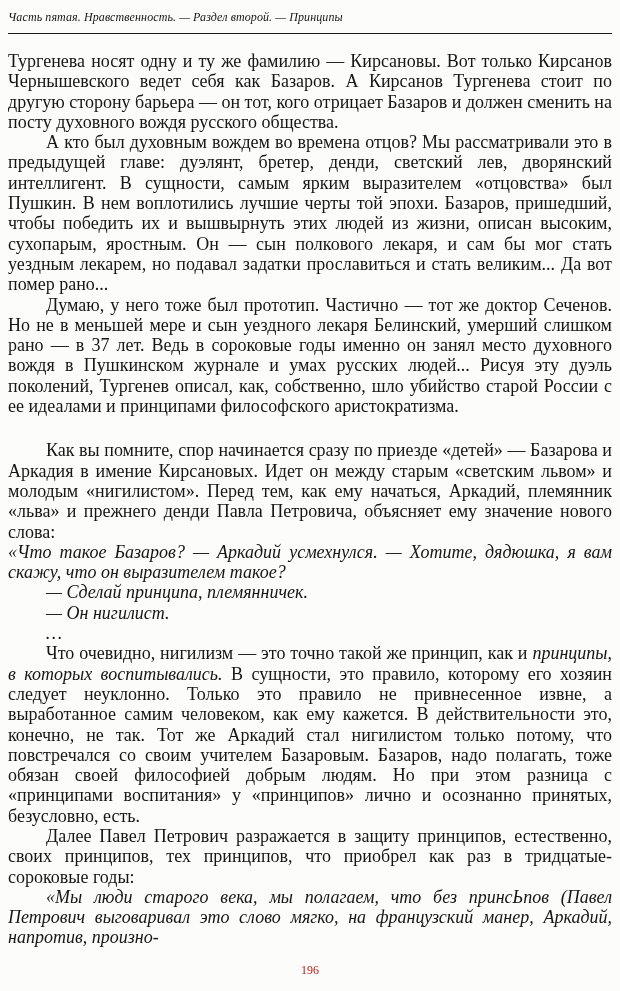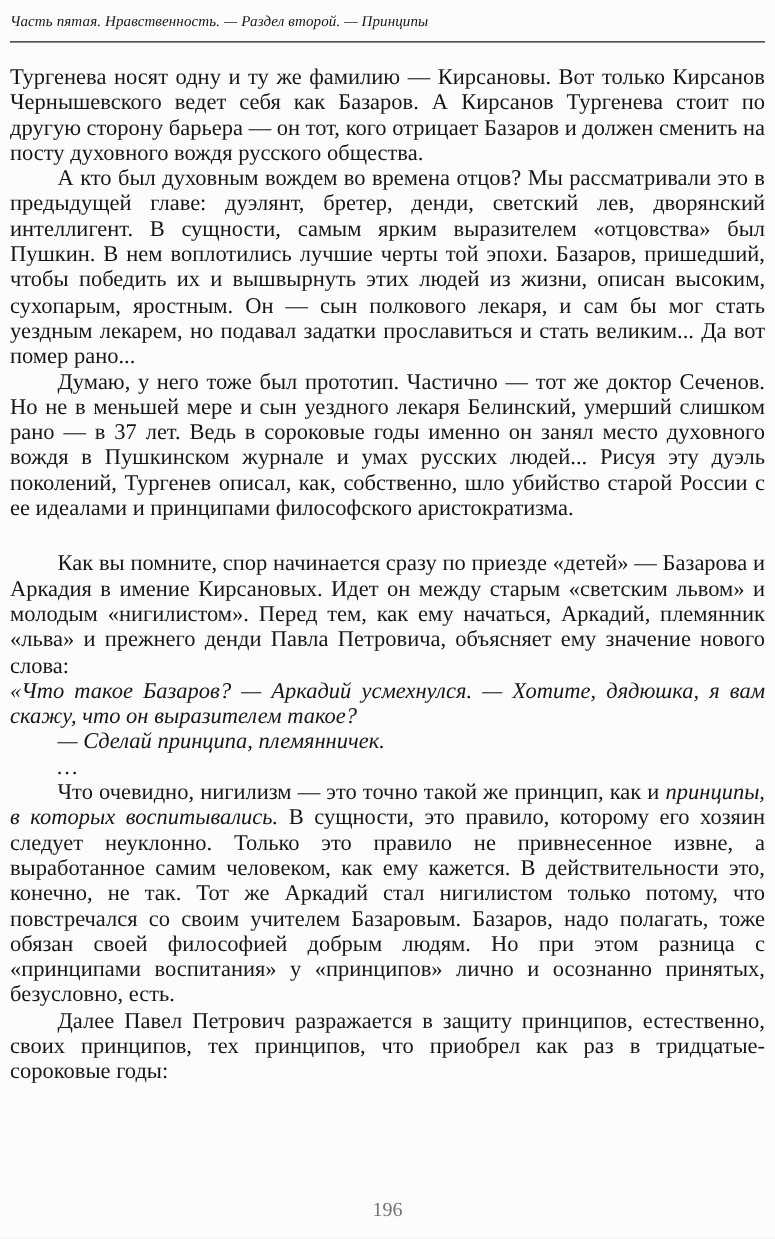--- a/index.html
+++ b/index.html
@@ -54,35 +54,37 @@
   }
   .it {
     font-style: italic;
   }
   .page-number {
     position: absolute;
     left: 0;
     right: 0;
     bottom: 13px;
     text-align: center;
-    font-size: 16px;
-    color: #737373;
+    font-size: 12px;
+    color: #b91c1c;
   }
 </style>
 </head>
 <body>
 
 <div class="page">
   <div class="running-head">Часть пятая. Нравственность. — Раздел второй. — Принципы</div>
   <hr class="head-rule">
   <div class="text-body">
       <p class="para"><span>Тургенева носят одну и ту же фамилию — Кирсановы. Вот только Кирсанов Чернышевского ведет себя как Базаров. А Кирсанов Тургенева стоит по другую сторону барьера — он тот, кого отрицает Базаров и должен сменить на посту духовного вождя русского общества.</span></p>
       <p class="para indent"><span>А кто был духовным вождем во времена отцов? Мы рассматривали это в предыдущей главе: дуэлянт, бретер, денди, светский лев, дворянский интеллигент. В сущности, самым ярким выразителем «отцовства» был Пушкин. В нем воплотились лучшие черты той эпохи. Базаров, пришедший, чтобы победить их и вышвырнуть этих людей из жизни, описан высоким, сухопарым, яростным. Он — сын полкового лекаря, и сам бы мог стать уездным лекарем, но подавал задатки прославиться и стать великим... Да вот помер рано...</span></p>
       <p class="para indent"><span>Думаю, у него тоже был прототип. Частично — тот же доктор Сеченов. Но не в меньшей мере и сын уездного лекаря Белинский, умерший слишком рано — в 37 лет. Ведь в сороковые годы именно он занял место духовного вождя в Пушкинском журнале и умах русских людей... Рисуя эту дуэль поколений, Тургенев описал, как, собственно, шло убийство старой России с ее идеалами и принципами философского аристократизма.</span></p>
       <p class="para indent gap"><span>Как вы помните, спор начинается сразу по приезде «детей» — Базарова и Аркадия в имение Кирсановых. Идет он между старым «светским львом» и молодым «нигилистом». Перед тем, как ему начаться, Аркадий, племянник «льва» и прежнего денди Павла Петровича, объясняет ему значение нового слова:</span></p>
       <p class="para"><span class="it">«Что такое Базаров? — Аркадий усмехнулся. — Хотите, дядюшка, я вам скажу, что он выразителем такое?</span></p>
       <p class="para indent"><span class="it">— Сделай принципа, племянничек.</span></p>
+      <p class="para indent"><span class="it">— Он нигилист.</span></p>
       <p class="para indent"><span class="it">…</span></p>
       <p class="para indent"><span>Что очевидно, нигилизм — это точно такой же принцип, как и </span><span class="it">принципы, в которых воспитывались.</span><span> В сущности, это правило, которому его хозяин следует неуклонно. Только это правило не привнесенное извне, а выработанное самим человеком, как ему кажется. В действительности это, конечно, не так. Тот же Аркадий стал нигилистом только потому, что повстречался со своим учителем Базаровым. Базаров, надо полагать, тоже обязан своей философией добрым людям. Но при этом разница с «принципами воспитания» у «принципов» лично и осознанно принятых, безусловно, есть.</span></p>
       <p class="para indent"><span>Далее Павел Петрович разражается в защиту принципов, естественно, своих принципов, тех принципов, что приобрел как раз в тридцатые-сороковые годы:</span></p>
+      <p class="para indent"><span class="it">«Мы люди старого века, мы полагаем, что без принсЬпов (Павел Петрович выговаривал это слово мягко, на французский манер, Аркадий, напротив, произно-</span></p>
     </div>
   <div class="page-number">196</div>
 </div>
 
 </body></html>

